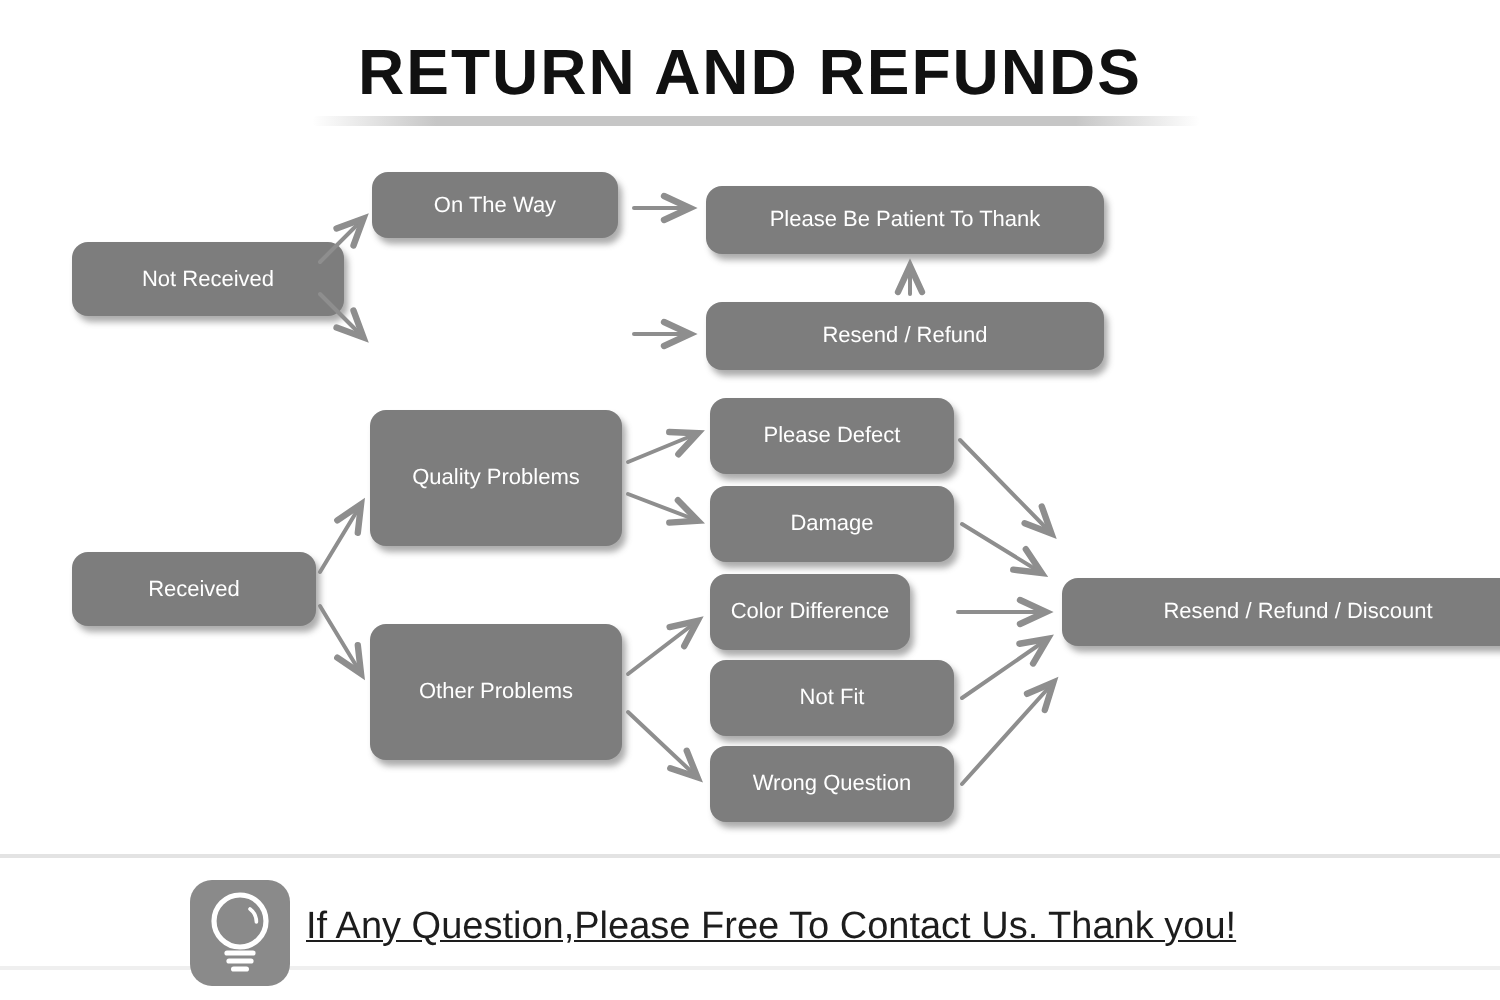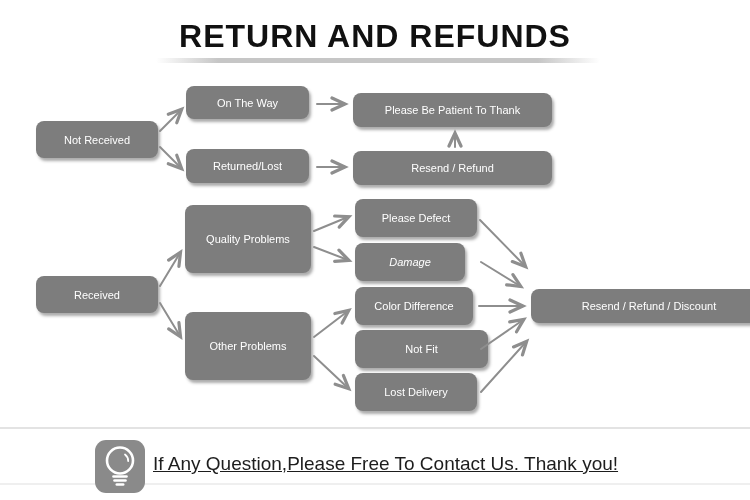--- a/index.html
+++ b/index.html
@@ -13,32 +13,32 @@
   }
   .title-underline {
     position:absolute; left:156px; top:58px; width:444px; height:5px; border-radius:3px;
     background:linear-gradient(to right, rgba(200,200,200,0), var(--title-underline,#c6c6c6) 14%, var(--title-underline,#c6c6c6) 86%, rgba(200,200,200,0));
   }
   .node {
     position:absolute; background:var(--node-bg,#7d7d7d); color:var(--node-text,#fff);
     border-radius:8px; display:flex; align-items:center; justify-content:center;
     font-size:11px; box-shadow:2px 3px 3px rgba(70,70,70,0.45); text-align:center;
   }
-  #n-not-received   { left:36px;  top:121px; width:122px; height:37px; }
+  #n-not-received   { left:36px;  top:121px; width:136px; height:37px; }
   #n-on-the-way     { left:186px; top:86px;  width:123px; height:33px; }
   #n-returned-lost  { left:186px; top:149px; width:123px; height:34px; }
   #n-please-wait    { left:353px; top:93px;  width:199px; height:34px; }
   #n-resend-refund  { left:353px; top:151px; width:199px; height:34px;text-align:center; }
   #n-quality-problems { left:185px; top:205px; width:126px; height:68px;text-align:right; }
   #n-received       { left:36px;  top:276px; width:122px; height:37px;text-align:right; }
   #n-other-problems { left:185px; top:312px; width:126px; height:68px; }
   #n-quality-defect   { left:355px; top:199px; width:122px; height:38px; }
-  #n-damage           { left:355px; top:243px; width:110px; height:38px;font-style:italic; }
-  #n-color-difference { left:355px; top:287px; width:118px; height:38px; }
-  #n-not-fit          { left:355px; top:330px; width:133px; height:38px; }
+  #n-damage           { left:355px; top:243px; width:122px; height:38px; }
+  #n-color-difference { left:355px; top:287px; width:100px; height:38px; }
+  #n-not-fit          { left:355px; top:330px; width:122px; height:38px; }
   #n-wrong-delivery   { left:355px; top:373px; width:122px; height:38px; }
   #n-resend-refund-discount { left:531px; top:289px; width:236px; height:34px; }
   .arrow-layer { position:absolute; left:0; top:0; width:750px; height:500px; pointer-events:none; }
   .divider-top    { position:absolute; left:0; top:427px; width:750px; height:2px; background:var(--divider,#e3e3e3); }
   .divider-bottom { position:absolute; left:0; top:483px; width:750px; height:2px; background:#efefef; }
   .footer-icon {
     position:absolute; left:95px; top:440px; width:50px; height:53px;
     border-radius:11px; background:var(--icon-bg,#8a8a8a);
   }
   .footer-text {
@@ -49,31 +49,30 @@
 </head>
 <body>
 
 <div class="screen">
 
   <div class="page-title">RETURN AND REFUNDS</div>
   <div class="title-underline"></div>
 
   <div class="node" id="n-not-received">Not Received</div>
   <div class="node" id="n-on-the-way">On The Way</div>
-  <div class="node" id="n-returned-lost">Returned/Lost</div>
   <div class="node" id="n-please-wait">Please Be Patient To Thank</div>
   <div class="node" id="n-resend-refund">Resend / Refund</div>
   <div class="node" id="n-quality-problems">Quality Problems</div>
   <div class="node" id="n-received">Received</div>
   <div class="node" id="n-other-problems">Other Problems</div>
   <div class="node" id="n-quality-defect">Please Defect</div>
   <div class="node" id="n-damage">Damage</div>
   <div class="node" id="n-color-difference">Color Difference</div>
   <div class="node" id="n-not-fit">Not Fit</div>
-  <div class="node" id="n-wrong-delivery">Lost Delivery</div>
+  <div class="node" id="n-wrong-delivery">Wrong Question</div>
   <div class="node" id="n-resend-refund-discount">Resend / Refund / Discount</div>
 
   <svg class="arrow-layer" width="750" height="500" viewBox="0 0 750 500">
     <defs>
       <marker id="ah" markerWidth="10" markerHeight="10" refX="7" refY="4" orient="auto">
         <path d="M1 1 L7.5 4 L1 7" fill="none" stroke="#8e8e8e" stroke-width="1.6" stroke-linecap="round"></path>
       </marker>
     </defs>
     <g fill="none" stroke="#8e8e8e" stroke-width="2" stroke-linecap="round">
       <line x1="160" y1="131" x2="181" y2="110" marker-end="url(#ah)" stroke="#8e8e8e"></line>

